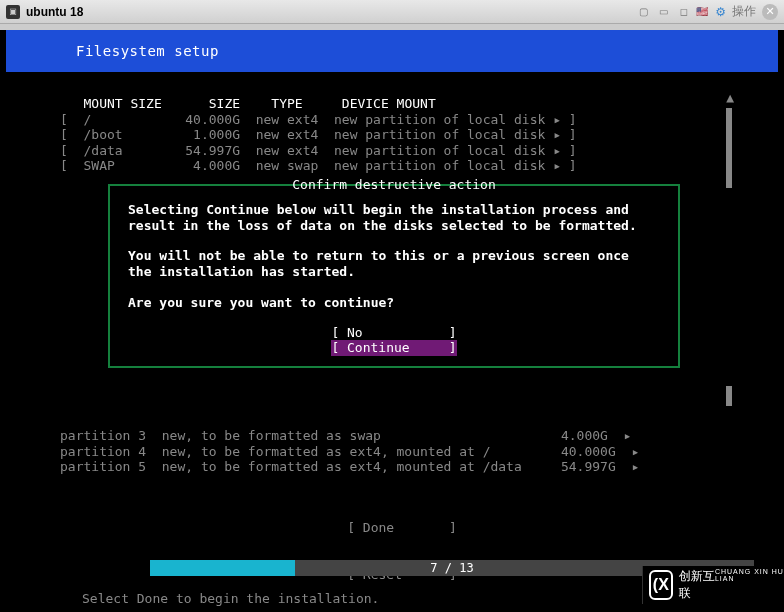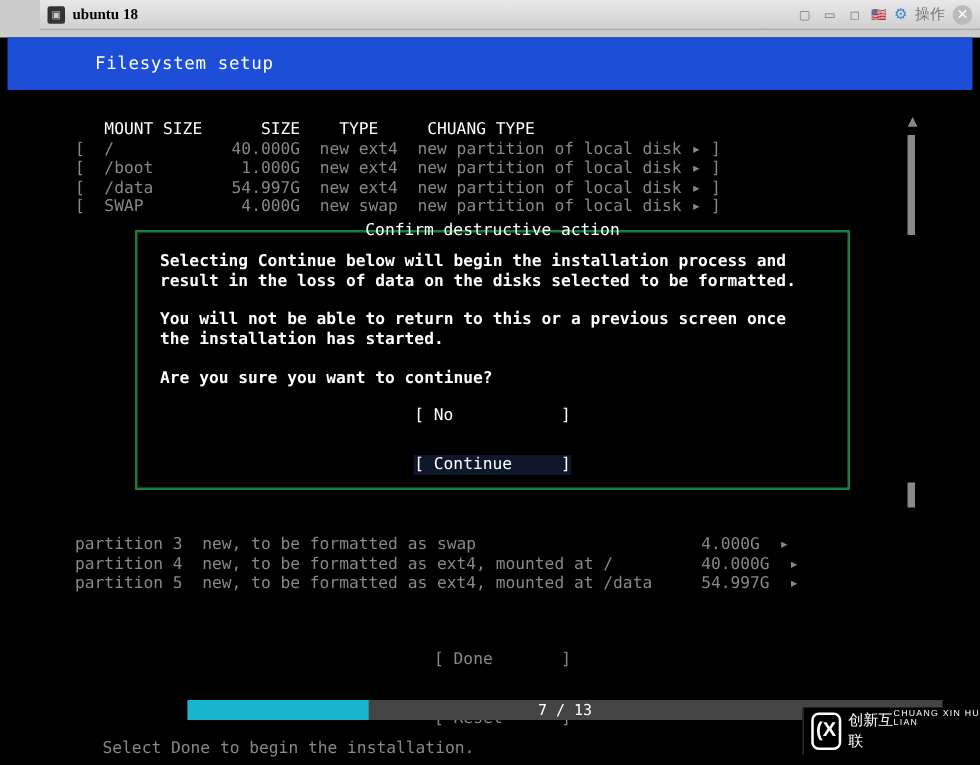--- a/index.html
+++ b/index.html
@@ -12,23 +12,22 @@
     overflow: hidden;
     position: relative;
   }
   .titlebar {
     height: 24px;
     background: linear-gradient(#e8e8e8, #d0d0d0);
     border-bottom: 1px solid #aaa;
     display: flex;
     align-items: center;
     padding: 0 6px;
-    font-family: Liberation Serif, serif;
+    font-family: Liberation Sans, sans-serif;
     font-size: 12px;
-    margin-left: 32px;
   }
   .titlebar .left { display: flex; align-items: center; gap: 6px; flex: 1; }
   .titlebar .icon-box { width: 14px; height: 14px; background: #333; border-radius: 2px; display:flex; align-items:center; justify-content:center; }
   .titlebar .icon-box::after { content:"▣"; color:#ccc; font-size:8px; }
   .titlebar .right { display: flex; align-items: center; gap: 6px; }
   .titlebar .mini-icon { width: 14px; height: 14px; display:flex; align-items:center; justify-content:center; color:#777; font-size:10px; }
   .titlebar .gear { color:#3a87d0; font-size:12px; }
   .titlebar .op-text { color:#777; font-size:12px; }
   .titlebar .close { width:16px; height:16px; border-radius:50%; background:#bbb; color:#fff; display:flex; align-items:center; justify-content:center; font-size:11px; }
   .vm-area {
@@ -60,21 +59,21 @@
     padding: 0 0 10px 0;
   }
   .dialog .title-wrap{
     display:flex; align-items:center; position:relative; top:-9px; 
     justify-content:center;
   }
   .dialog .content { padding: 0 18px; color:#fff; font-size:13px; line-height:1.25;font-weight:bold; }
   .dialog .content p { margin-bottom: 14px; }
   .dialog .buttons { text-align:center; margin-top:6px; }
   .dialog .btn-row { white-space:pre; color:#fff; }
-  .dialog .btn-cont { background:#0f172a; color:#fff; white-space:pre; display:inline-block;margin-top:24px; }
+  .dialog .btn-cont { background:#701a75; color:#fff; white-space:pre; display:inline-block; }
   .lower { position:absolute; left:60px; right:40px; top:350px; color:#888; }
   .lower .prow { white-space:pre; }
   .arrow-r { color:#888; }
   .bottom-btns { text-align:center; margin-top:14px; color:#888; white-space:pre; }
   .progress-wrap { position:absolute; left:150px; right:30px; bottom:42px; height:16px; background:#444; }
   .progress-fill { background:#19b4cf; height:100%; width:24%; }
   .progress-text { position:absolute; top:0; left:0; right:0; text-align:center; color:#fff; font-size:12px; line-height:16px; }
   .hint { position:absolute; left:82px; bottom:12px; color:#888; }
   .scroll-arrow-up { position:absolute; right:50px; top:60px; color:#888; }
   .scroll-thumb { position:absolute; right:52px; top:78px; width:6px; height:80px; background:#888; }
@@ -115,21 +114,21 @@
 
 <div class="vm-area">
   <div class="orange-bar">
     <span>Filesystem setup</span>
   </div>
 
   <span class="scroll-arrow-up">▲</span>
   <div class="scroll-thumb"></div>
 
   <div class="main">
-    <div class="tbl-head">   <span>MOUNT SIZE</span>      <span>SIZE</span>    <span>TYPE</span>     <span>CHUANG TYPE</span></div>
+    <div class="tbl-head">   <span>MOUNT SIZE</span>      <span>SIZE</span>    <span>TYPE</span>     <span>DEVICE MOUNT</span></div>
     <div class="tbl-row">[  <span>/</span>            <span>40.000G</span>  <span>new ext4</span>  <span>new partition of local disk</span> <span class="caret">▸</span> ]</div>
     <div class="tbl-row">[  <span>/boot</span>         <span>1.000G</span>  <span>new ext4</span>  <span>new partition of local disk</span> <span class="caret">▸</span> ]</div>
     <div class="tbl-row">[  <span>/data</span>        <span>54.997G</span>  <span>new ext4</span>  <span>new partition of local disk</span> <span class="caret">▸</span> ]</div>
     <div class="tbl-row">[  <span>SWAP</span>          <span>4.000G</span>  <span>new swap</span>  <span>new partition of local disk</span> <span class="caret">▸</span> ]</div>
 
     <div class="dialog">
       <div class="title-wrap">
         <span class="dlg-title">Confirm destructive action</span>
       </div>
       <div class="content">

